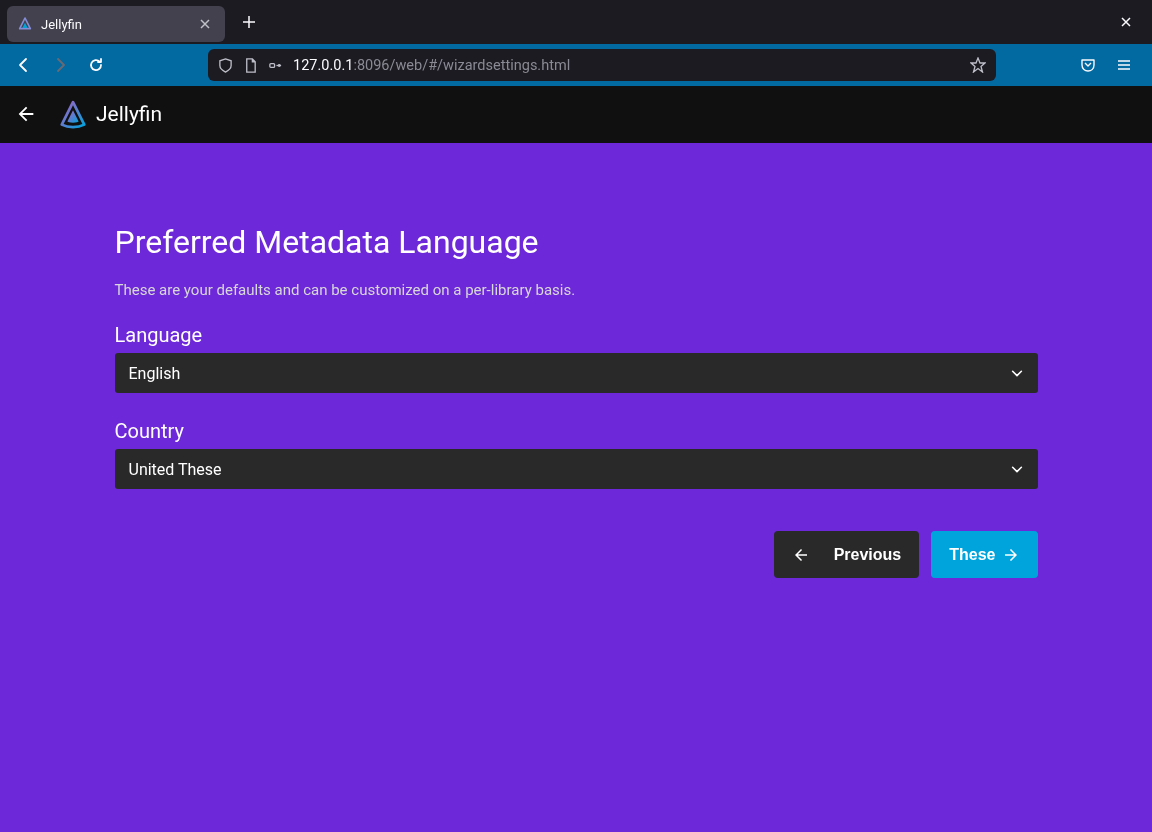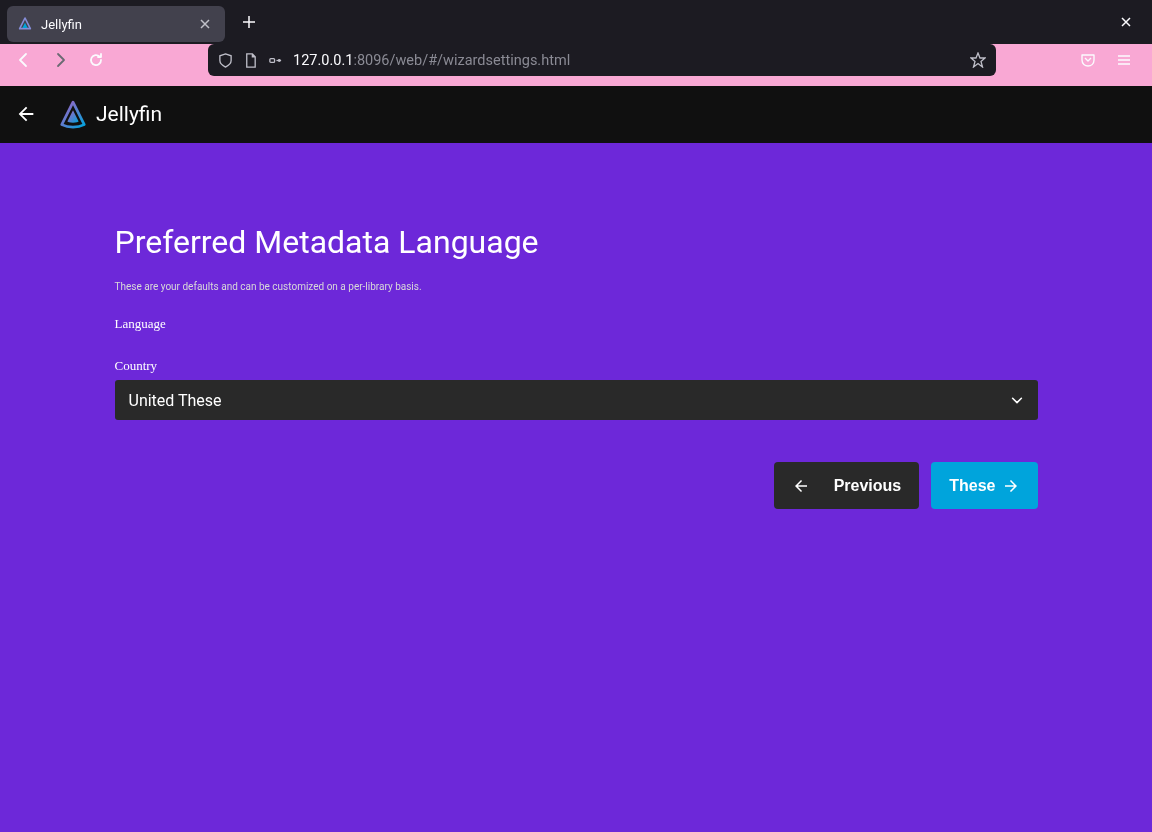--- a/index.html
+++ b/index.html
@@ -96,21 +96,22 @@
   justify-content: center;
   color: #fbfbfe;
   cursor: pointer;
   font-size: 14px;
   margin-right: 8px;
 }
 
 .nav-bar {
   height: 42px;
   display: flex;
-  background: #f9a8d4;
+  align-items: center;
+  background: #0369a1;
   padding: 0 8px;
   gap: 4px;
 }
 
 .nav-btn {
   width: 32px;
   height: 32px;
   display: flex;
   align-items: center;
   justify-content: center;
@@ -212,35 +213,34 @@
 }
 
 .page-title {
   font-size: 32px;
   font-weight: 400;
   color: #ffffff;
   margin-bottom: 20px;
 }
 
 .page-desc {
-  font-size: 10px;
+  font-size: 15px;
   color: #d8d8d8;
   margin-bottom: 24px;
 }
 
 .form-group {
   margin-bottom: 26px;
 }
 
 .form-label {
   display: block;
-  font-size: 13px;
+  font-size: 20px;
   color: #ffffff;
   margin-bottom: 6px;
-  font-family: Liberation Serif, serif;
 }
 
 .select-wrapper {
   position: relative;
   background: #292929;
   border-radius: 3px;
   height: 40px;
   display: flex;
   align-items: center;
 }
@@ -410,20 +410,28 @@
   </div>
 </div>
 
 <div class="content">
   <div class="wizard-container">
     <h1 class="page-title">Preferred Metadata Language</h1>
     <p class="page-desc">These are your defaults and can be customized on a per-library basis.</p>
 
     <div class="form-group">
       <label class="form-label">Language</label>
+      <div class="select-wrapper">
+        <div class="select-value">English</div>
+        <span class="select-chevron">
+          <svg width="14" height="14" viewBox="0 0 16 16">
+              <path d="M3 6 L8 11 L13 6" fill="none" stroke="currentColor" stroke-width="1.8" stroke-linecap="round" stroke-linejoin="round"></path>
+            </svg>
+        </span>
+      </div>
     </div>
 
     <div class="form-group">
       <label class="form-label">Country</label>
       <div class="select-wrapper">
         <div class="select-value">United These</div>
         <span class="select-chevron">
           <svg width="14" height="14" viewBox="0 0 16 16">
               <path d="M3 6 L8 11 L13 6" fill="none" stroke="currentColor" stroke-width="1.8" stroke-linecap="round" stroke-linejoin="round"></path>
             </svg>

